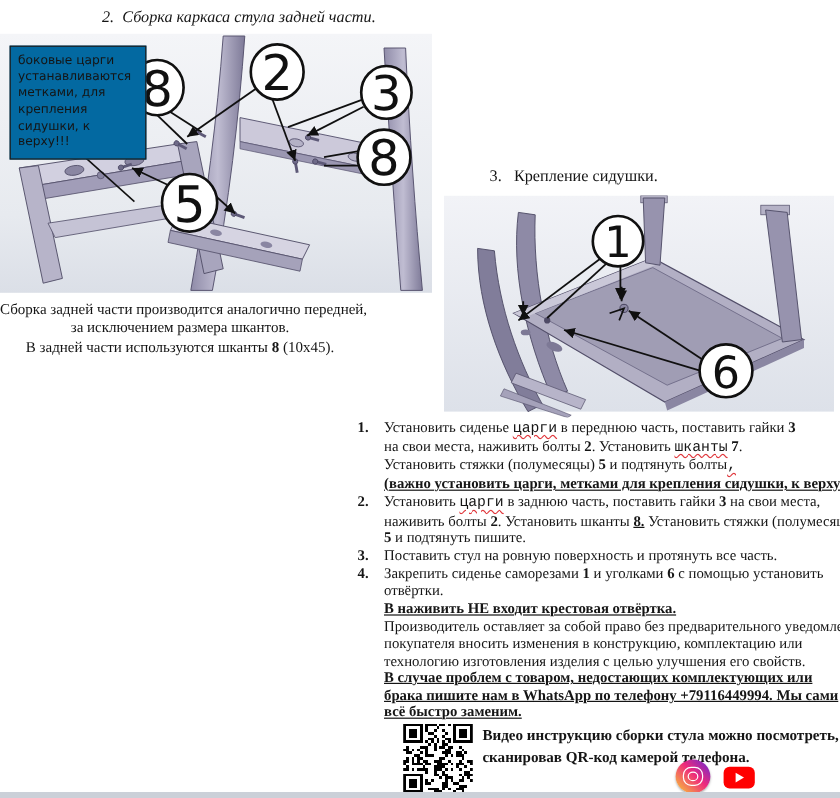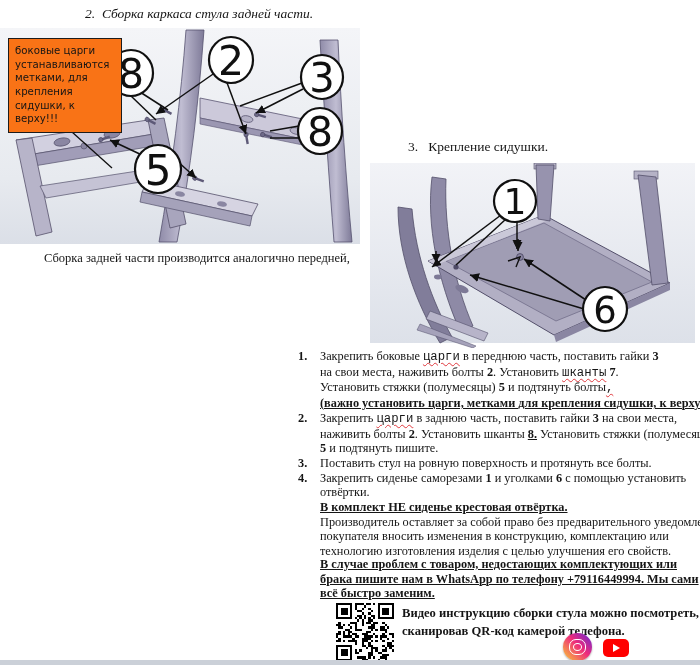--- a/index.html
+++ b/index.html
@@ -1,26 +1,26 @@
 <!DOCTYPE html>
 <html lang="ru" style="--squiggle: #e0393e; --youtube: #ff0000;"><head>
 <meta charset="utf-8">
 <style>
   html,body{margin:0;padding:0;}
   body{width:700px;height:665px;position:relative;overflow:hidden;background:#fff;
        font-family:"Liberation Serif", serif;color:#151515;}
   .abs{position:absolute;}
   .h-title{font-size:13.5px;white-space:pre;}
   
-  .note-box{left:8px;top:38px;width:100px;background:#f97316;border:1.5px solid #1c1c1c;
+  .note-box{left:8px;top:38px;width:100px;background:#0369a1;border:1.5px solid #1c1c1c;
             padding:5px 6px 6px 6px;font-family:"DejaVu Sans", sans-serif;
             font-size:10.2px;line-height:1.34;z-index:5;}
   
   .caption{left:0;top:251px;width:300px;text-align:center;font-size:12.5px;}
-  .caption .tline{line-height:15.4px;white-space:nowrap;margin-left:44px;}
+  .caption .tline{line-height:15.4px;white-space:nowrap;}
   
   .steps{left:298px;top:349px;width:402px;font-size:12.3px;}
   .step{display:flex;}
   .step-num{width:22px;flex:none;font-weight:700;line-height:14.7px;}
   .step-body{flex:1;}
   .step-body .tline, .warranty .tline{line-height:14.7px;white-space:nowrap;}
   
   .seg-b{font-weight:700;}
   .seg-bu{font-weight:700;text-decoration:underline;text-decoration-thickness:1.2px;}
   .seg-r{text-decoration:underline;text-decoration-style:wavy;
@@ -142,20 +142,22 @@
     <text class="co" x="320" y="118" font-size="41">8</text>
   </g>
   <g>
     <ellipse cx="158" cy="141" rx="23" ry="24" fill="#fff" stroke="#101010" stroke-width="2.2"></ellipse>
     <text class="co" x="158" y="157" font-size="42">5</text>
   </g>
 </svg>
 
 <div class="abs caption">
     <div class="tline"><span>Сборка задней части производится аналогично передней,</span></div>
+    <div class="tline"><span>за исключением размера шкантов.</span></div>
+    <div class="tline"><span>В задней части используются шканты </span><span class="seg-b">8</span><span> (10x45).</span></div>
   </div>
 
 <div class="abs h-title" style="left:408px;top:139px;">3.   Крепление сидушки.</div>
 
 <svg class="abs" style="left:370px;top:163px;" width="325" height="185" viewBox="0 0 325 185">
   <defs>
     <linearGradient id="bg2" x1="0" y1="0" x2="0" y2="1">
       <stop offset="0" stop-color="#f2f3f7"></stop>
         <stop offset="1" stop-color="#dde1e9"></stop>
     </linearGradient>
@@ -211,46 +213,46 @@
   <g>
     <ellipse cx="235" cy="146" rx="22" ry="22" fill="#fff" stroke="#101010" stroke-width="2.2"></ellipse>
     <text class="co" x="235" y="160" font-size="37">6</text>
   </g>
 </svg>
 
 <div class="abs steps">
   <div class="step">
     <div class="step-num">1.</div>
     <div class="step-body">
-        <div class="tline"><span>Закрепить боковые </span><span class="seg-r">царги</span><span> в переднюю часть, поставить гайки </span><span class="seg-b">3</span></div>
+        <div class="tline"><span>Установить сиденье </span><span class="seg-r">царги</span><span> в переднюю часть, поставить гайки </span><span class="seg-b">3</span></div>
         <div class="tline"><span>на свои места, наживить болты </span><span class="seg-b">2</span><span>. Установить </span><span class="seg-r">шканты</span><span> </span><span class="seg-b">7</span><span>.</span></div>
         <div class="tline"><span>Установить стяжки (полумесяцы) </span><span class="seg-b">5</span><span> и подтянуть болты</span><span class="seg-r">,</span></div>
         <div class="tline"><span class="seg-bu">(важно установить царги, метками для крепления сидушки, к верху!)</span></div>
       </div>
   </div>
   <div class="step">
     <div class="step-num">2.</div>
     <div class="step-body">
-        <div class="tline"><span>Закрепить </span><span class="seg-r">царги</span><span> в заднюю часть, поставить гайки </span><span class="seg-b">3</span><span> на свои места,</span></div>
+        <div class="tline"><span>Установить </span><span class="seg-r">царги</span><span> в заднюю часть, поставить гайки </span><span class="seg-b">3</span><span> на свои места,</span></div>
         <div class="tline"><span>наживить болты </span><span class="seg-b">2</span><span>. Установить шканты </span><span class="seg-bu">8.</span><span> Установить стяжки (полумесяцы)</span></div>
         <div class="tline"><span class="seg-b">5</span><span> и подтянуть пишите.</span></div>
       </div>
   </div>
   <div class="step">
     <div class="step-num">3.</div>
     <div class="step-body">
-        <div class="tline"><span>Поставить стул на ровную поверхность и протянуть все болты.</span></div>
+        <div class="tline"><span>Поставить стул на ровную поверхность и протянуть все часть.</span></div>
       </div>
   </div>
   <div class="step">
     <div class="step-num">4.</div>
     <div class="step-body">
         <div class="tline"><span> Закрепить сиденье саморезами </span><span class="seg-b">1</span><span> и уголками </span><span class="seg-b">6</span><span> с помощью установить</span></div>
         <div class="tline"><span>отвёртки.</span></div>
-        <div class="tline"><span class="seg-bu">В комплект НЕ сиденье крестовая отвёртка.</span></div>
+        <div class="tline"><span class="seg-bu">В наживить НЕ входит крестовая отвёртка.</span></div>
         <div class="tline"><span>Производитель оставляет за собой право без предварительного уведомления</span></div>
         <div class="tline"><span>покупателя вносить изменения в конструкцию, комплектацию или</span></div>
         <div class="tline"><span>технологию изготовления изделия с целью улучшения его свойств.</span></div>
       </div>
   </div>
 </div>
 
 <div class="abs warranty">
     <div class="tline"><span class="seg-bu">В случае проблем с товаром, недостающих комплектующих или</span></div>
     <div class="tline"><span class="seg-bu">брака пишите нам в WhatsApp по телефону +79116449994. Мы сами</span></div>

